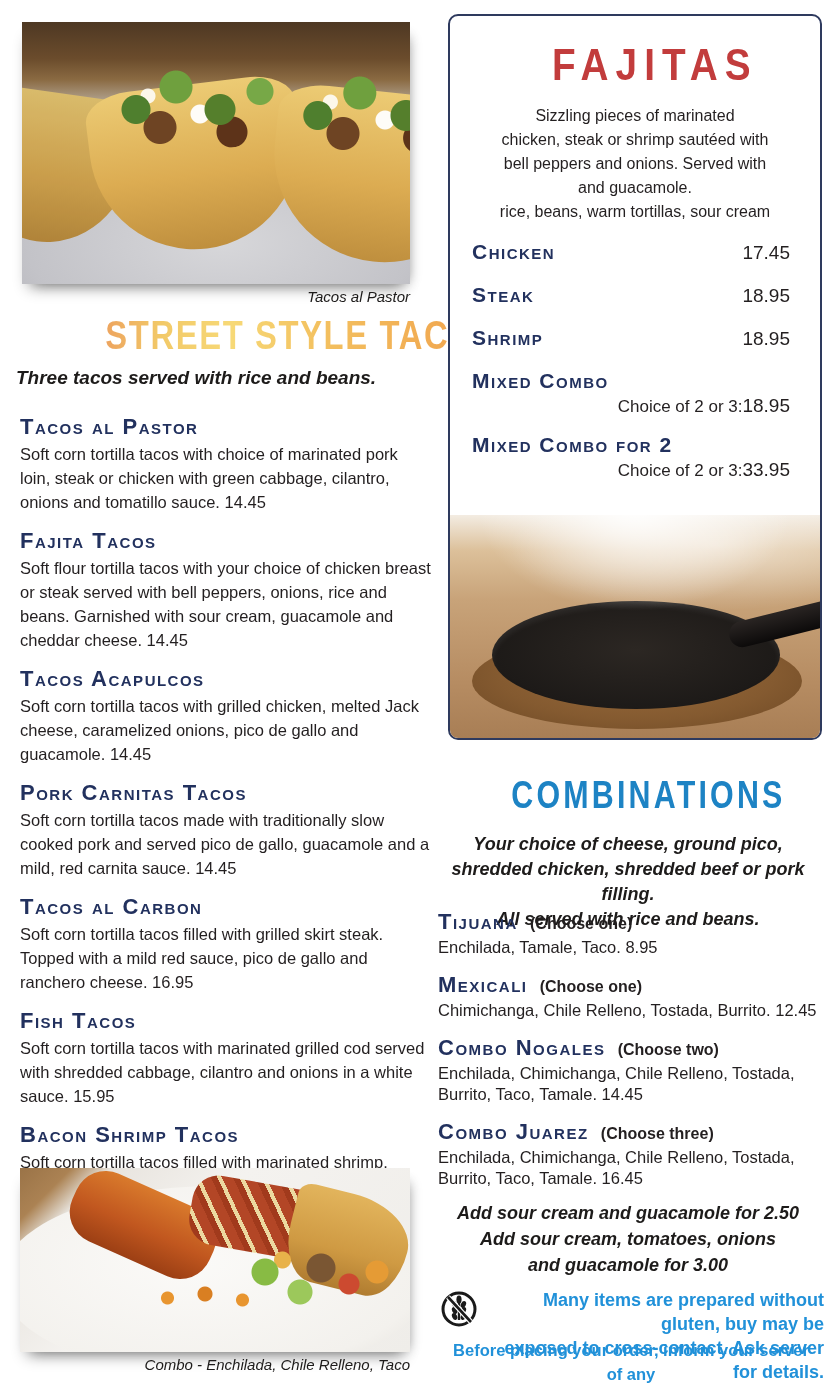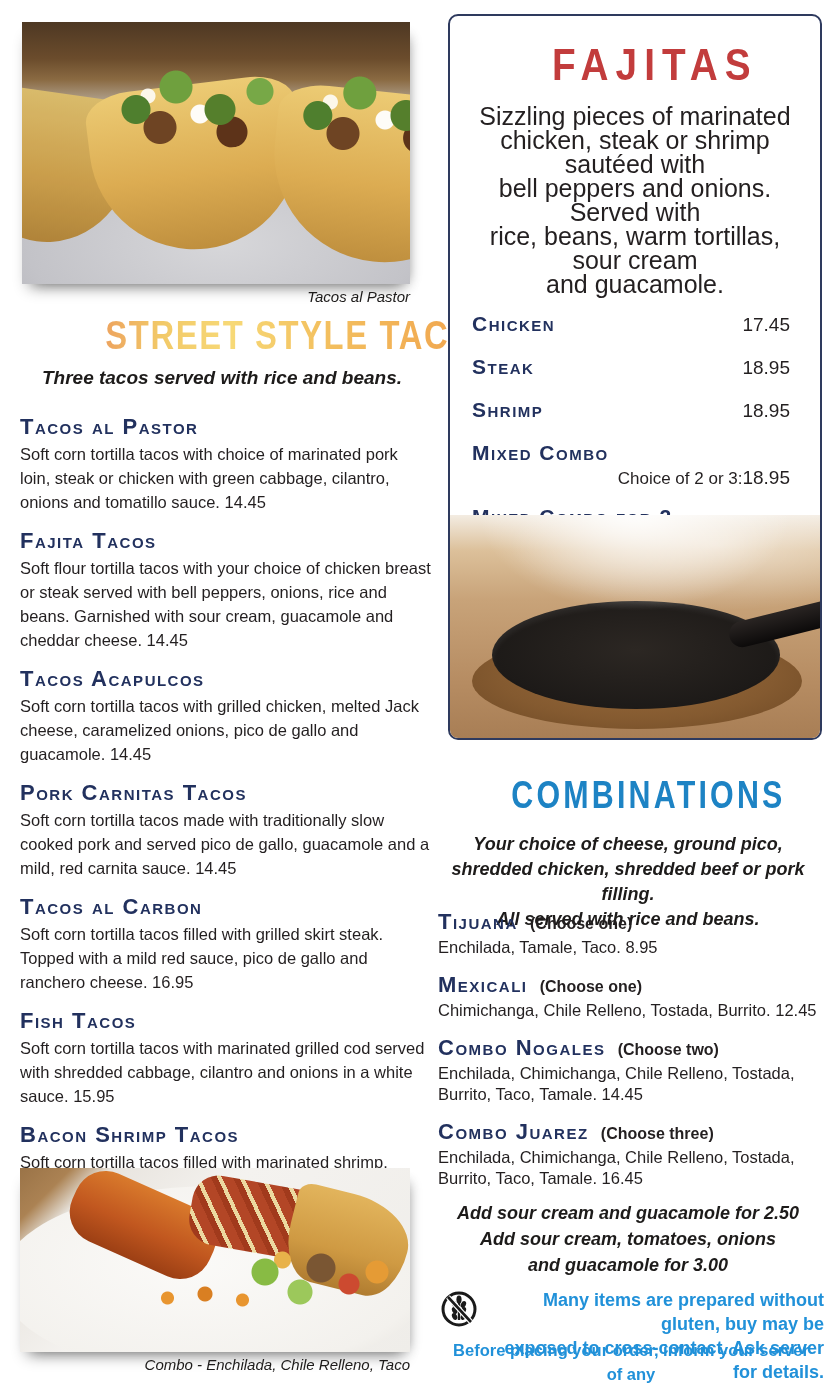--- a/index.html
+++ b/index.html
@@ -83,31 +83,31 @@
   .caption { position:absolute; left:16px; width:394px; text-align:right; font-style:italic; font-size:15px; color:#1d1b1a; }
   .display { font-weight:bold; white-space:nowrap; text-align:center;padding-left:40px; }
   .condense { display:inline-block; transform:scaleX(.8); transform-origin:50% 50%; }
 
   .left-title { position:absolute; left:16px; top:312px; width:412px; text-align:center; font-size:41px; letter-spacing:2px; }
   .grad-text { color:#f0a955; }
   @supports ((-webkit-background-clip:text) or (background-clip:text)) {
     .grad-text { background:linear-gradient(90deg,#eda45f 0%,#f2c968 14%,#f7d977 32%,#f3c05f 55%,#f2b156 76%,#ee9d49 100%);
       -webkit-background-clip:text; background-clip:text; -webkit-text-fill-color:transparent; }
   }
-  .left-subtitle { position:absolute; left:16px; top:367px; width:412px; text-align:center; font-style:italic; font-weight:bold; font-size:19px; color:#1d1b1a; }
+  .left-subtitle { position:absolute; left:16px; top:367px; width:412px; text-align:left; font-style:italic; font-weight:bold; font-size:19px; color:#1d1b1a; }
 
   .items-left { position:absolute; left:20px; top:414px; width:412px; }
   .menu-item h3 { color:#22315e; font-variant:small-caps; font-size:22px; line-height:26px; letter-spacing:1.5px; margin:0 0 2px 0; font-weight:bold; }
   .menu-item p { font-size:16.5px; line-height:24px; margin:0 0 14px 0; color:#231f20; }
 
   
   .fajitas-box { position:absolute; left:448px; top:14px; width:374px; height:726px; border:2px solid #2e3a5e; border-radius:10px; overflow:hidden; background:#fff; }
   .fajitas-title { margin-top:24px; font-size:44px; letter-spacing:8px; color:#c23c3c; text-align:center; }
   .fajitas-title .condense { transform:scaleX(.88); }
-  .fajitas-desc { margin:14px auto 0 auto; width:340px; text-align:center; font-size:25px; line-height:24px; color:#231f20; }
+  .fajitas-desc { margin:14px auto 0 auto; width:340px; text-align:center; font-size:16px; line-height:24px; color:#231f20; }
   .price-list { margin-top:16px; padding:0 30px 0 22px; }
   .price-row { display:flex; justify-content:space-between; align-items:baseline; margin-bottom:19px;gap:14px; }
   .price-name { color:#22315e; font-variant:small-caps; font-weight:bold; font-size:21px; letter-spacing:1.5px; }
   .price-val { font-size:19px; color:#231f20; }
   .combo-row { margin-bottom:16px; }
   .combo-sub { display:flex; justify-content:flex-end; align-items:baseline; font-size:17px; margin-top:2px; }
 
   
   .combi-title { position:absolute; left:432px; top:774px; width:392px; font-size:38px; letter-spacing:4px; color:#1d83c4; }
   .combi-desc { position:absolute; left:432px; top:832px; width:392px; text-align:center; font-style:italic; font-weight:bold; font-size:18px; line-height:25px; color:#1d1b1a; }
@@ -186,22 +186,22 @@
   <div class="caption" style="top:1356px;">Combo - Enchilada, Chile Relleno, Taco</div>
 
   <div class="fajitas-box">
     <div class="fajitas-title display">
       <span class="condense">FAJITAS</span>
     </div>
     <div class="fajitas-desc">
       <div>Sizzling pieces of marinated</div>
       <div>chicken, steak or shrimp sautéed with</div>
       <div>bell peppers and onions. Served with</div>
+      <div>and guacamole.</div>
       <div>rice, beans, warm tortillas, sour cream</div>
-      <div>and guacamole.</div>
     </div>
     <div class="price-list">
       <div class="price-row">
         <span class="price-name">Chicken</span>
         <span class="price-val">17.45</span>
       </div>
       <div class="price-row">
         <span class="price-name">Steak</span>
         <span class="price-val">18.95</span>
       </div>

